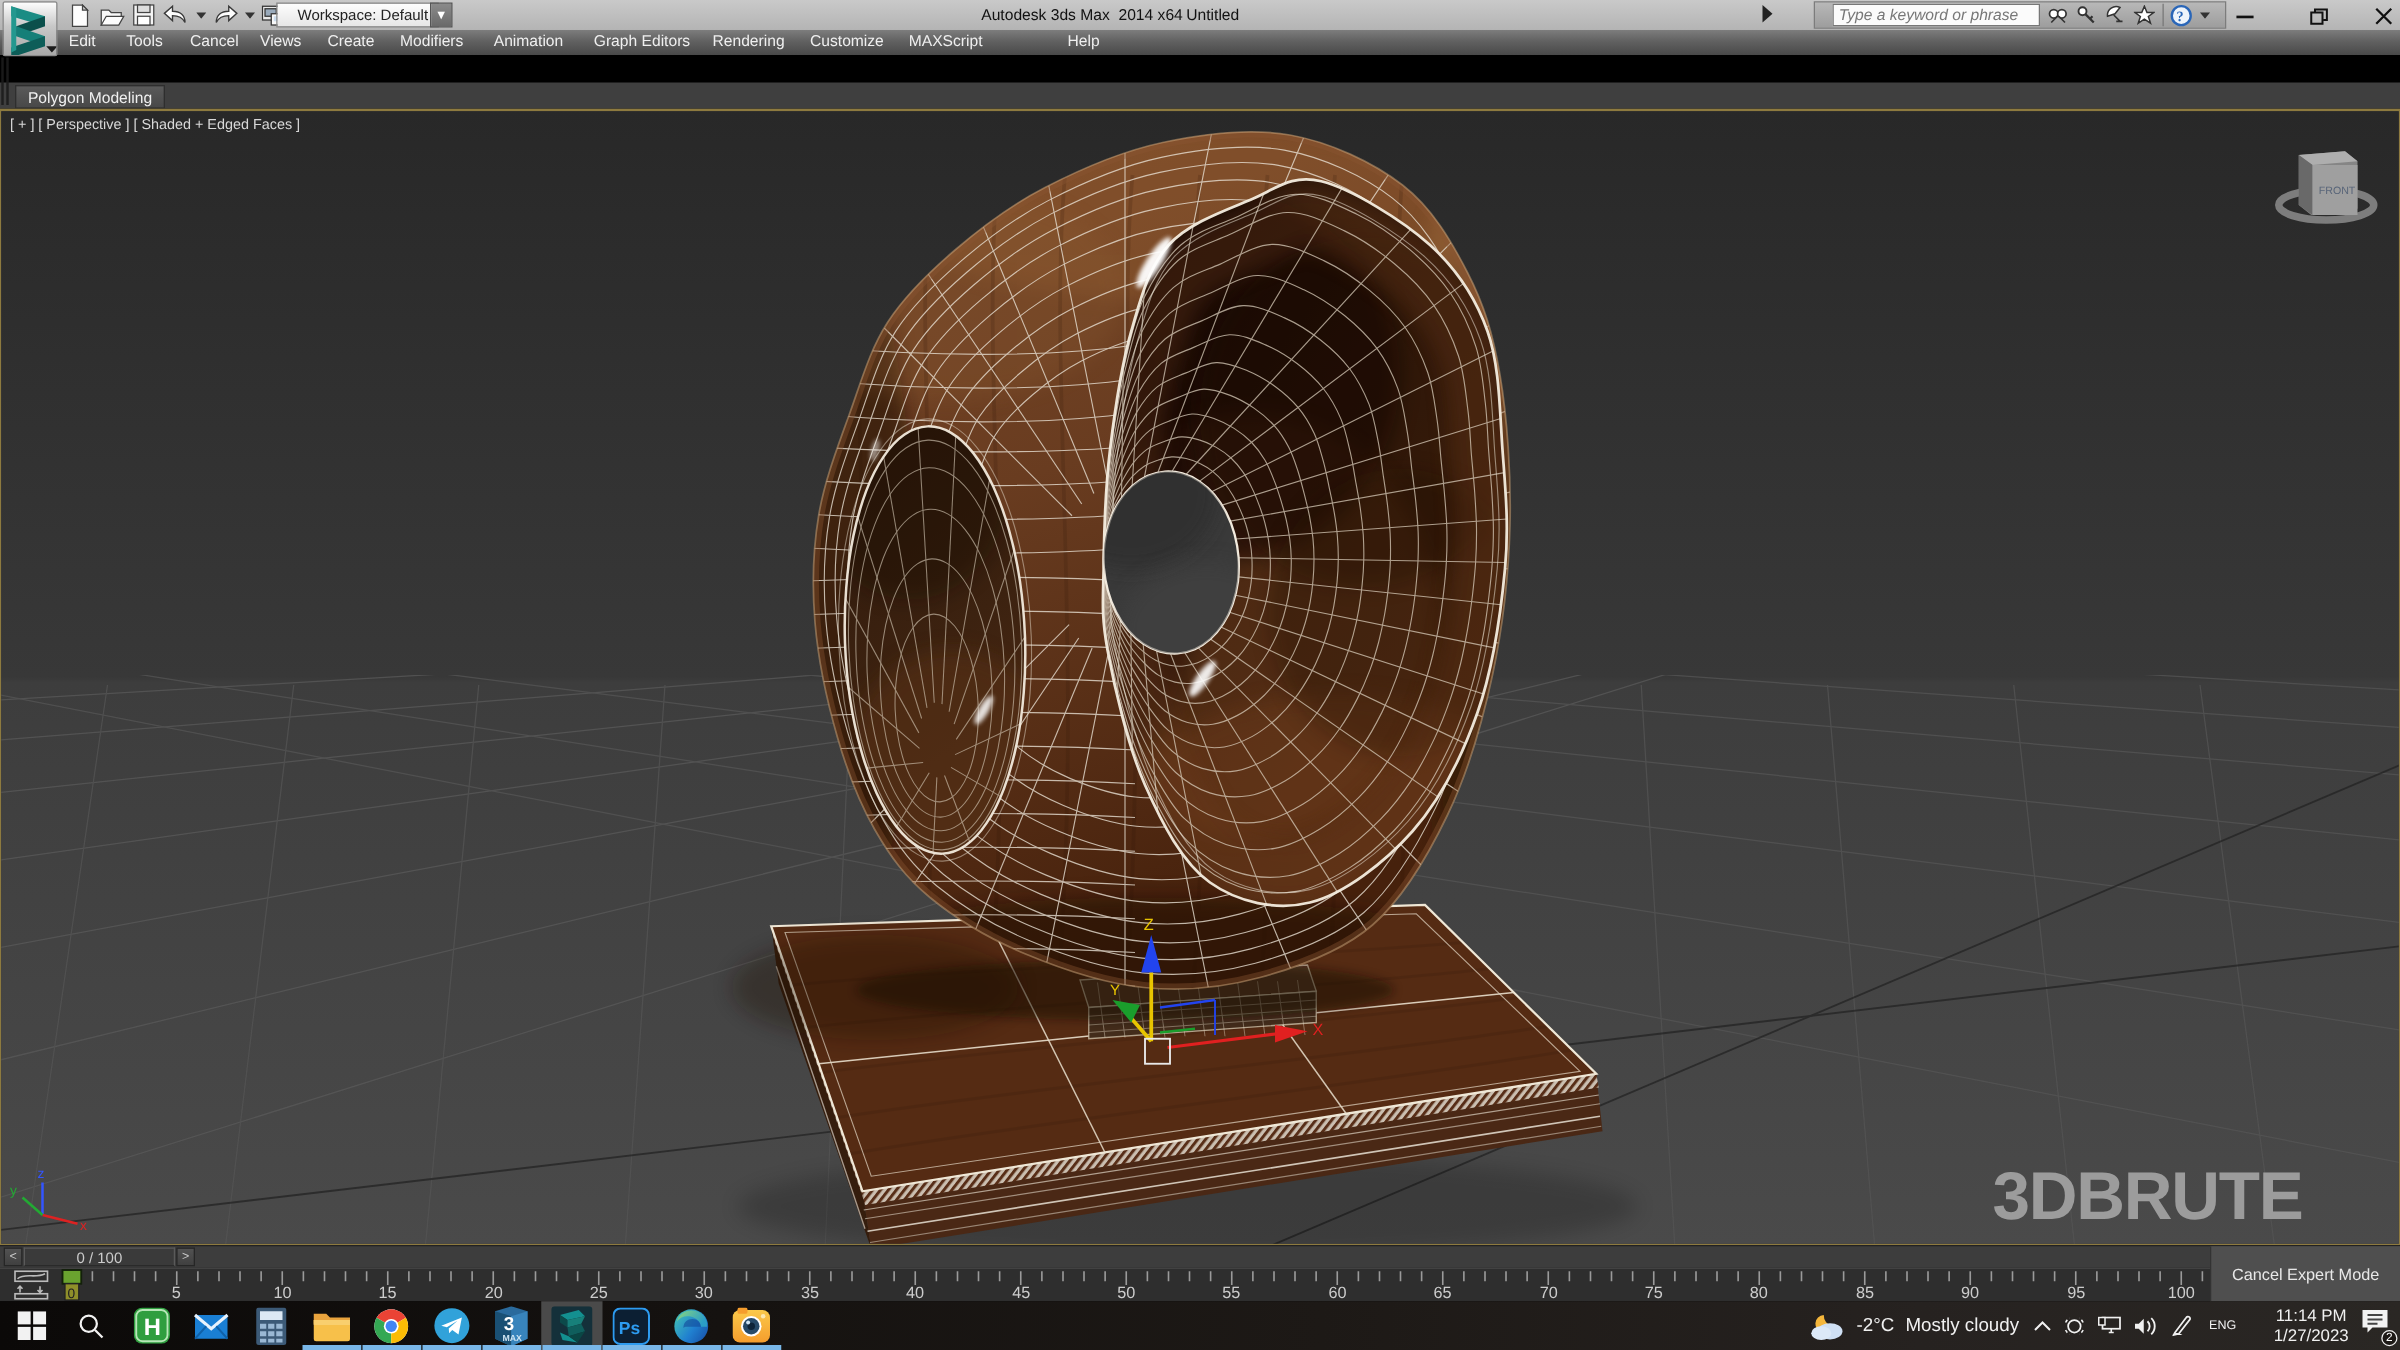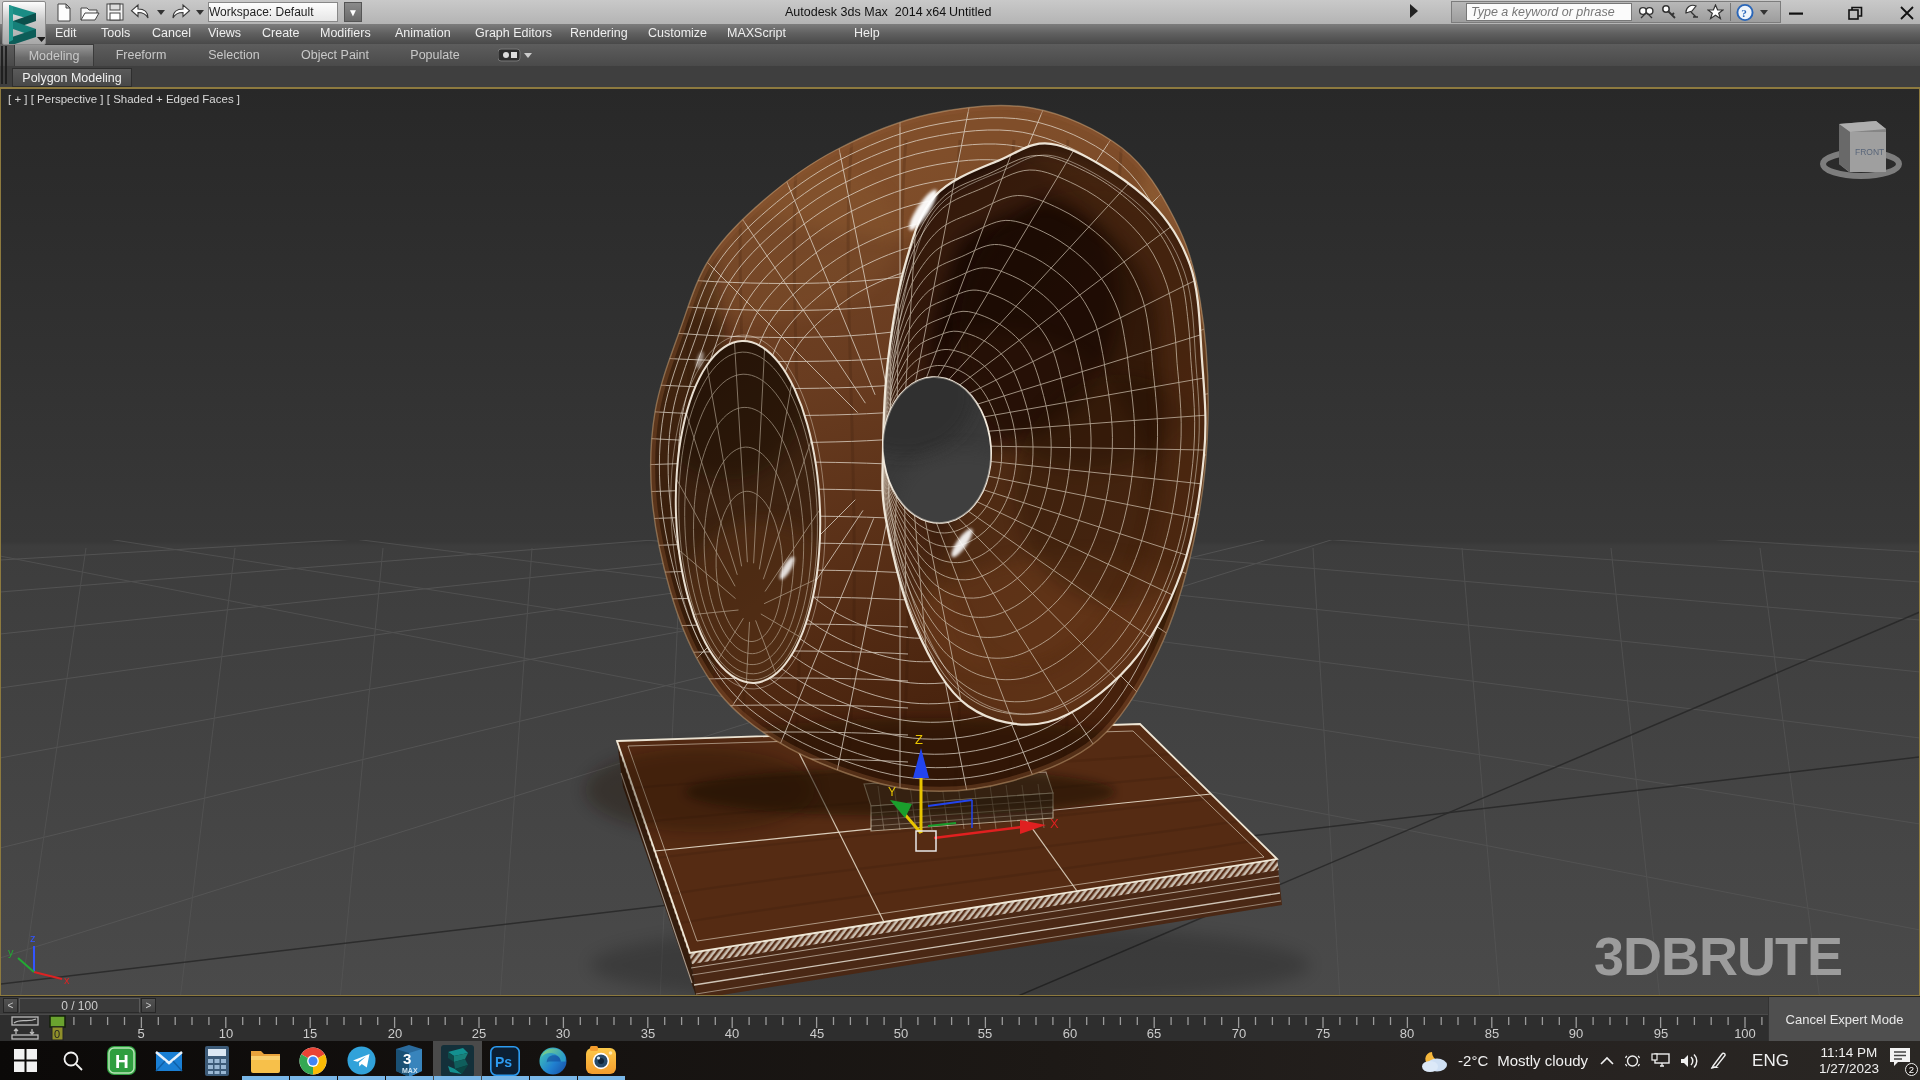--- a/index.html
+++ b/index.html
@@ -2,21 +2,21 @@
 <html><head><meta charset="utf-8"><style>
 *{margin:0;padding:0;box-sizing:border-box}
 html,body{width:1920px;height:1080px;overflow:hidden;font-family:"Liberation Sans",sans-serif;background:#000}
 #stage{position:relative;width:1920px;height:1080px}
 .abs{position:absolute}
 
 #titlebar{left:0;top:0;width:1920px;height:24px;background:linear-gradient(#c9c9c9,#b4b4b4)}
 #appbtn{left:2px;top:1px;width:44px;height:44px;background:linear-gradient(#fdfdfd,#c8c8c8 45%,#a8a8a8);border:1px solid #8a8a8a;border-radius:2px;z-index:5}
 #qat{left:52px;top:0;height:24px;display:flex;align-items:center;gap:4px}
 .qi{width:22px;height:22px;display:flex;align-items:center;justify-content:center}
-#wscombo{left:208px;top:2px;width:130px;white-space:nowrap;overflow:hidden;height:20px;background:linear-gradient(#fdfdfd,#e6e6e6);border:1px solid #888;font-size:12px;color:#222;display:flex;align-items:center;padding-left:0}
+#wscombo{left:221px;top:2px;width:130px;white-space:nowrap;overflow:hidden;height:20px;background:linear-gradient(#fdfdfd,#e6e6e6);border:1px solid #888;font-size:12px;color:#222;display:flex;align-items:center;padding-left:16px}
 #wsdrop{left:344px;top:2px;width:18px;height:20px;background:linear-gradient(#8a8a8a,#6a6a6a);border:1px solid #555;color:#fff;font-size:10px;display:flex;align-items:center;justify-content:center}
 #titletext{left:785px;top:5px;font-size:12.5px;color:#111}
 #untitled{left:949px;top:5px;font-size:12.5px;color:#111}
 #infocenter{left:1451px;top:1px;width:330px;height:22px;background:linear-gradient(#b8b8b8,#9d9d9d);border:1px solid #7c7c7c;display:flex;align-items:center}
 #searchbox{width:166px;height:18px;background:#fbfbfb;border:1px solid #777;margin-left:14px;font-style:italic;color:#777;font-size:12.5px;padding:1px 4px;white-space:nowrap;overflow:hidden}
 .ici{margin-left:5px;width:18px;height:18px;display:flex;align-items:center;justify-content:center}
 .winbtn{top:0;width:46px;height:26px;display:flex;align-items:center;justify-content:center;color:#111}
 
 #menubar{left:0;top:24px;width:1920px;height:20px;background:linear-gradient(#7d7d7d,#616161 45%,#494949)}
 #menubar span{position:absolute;top:2px;color:#efefef;font-size:12.5px}
@@ -54,35 +54,20 @@
       <span style="left:262px">Create</span>
       <span style="left:320px">Modifiers</span>
       <span style="left:395px">Animation</span>
       <span style="left:475px">Graph Editors</span>
       <span style="left:570px">Rendering</span>
       <span style="left:648px">Customize</span>
       <span style="left:727px">MAXScript</span>
       <span style="left:854px">Help</span>
 </div>
 
-<div class="abs" id="ribbon">
- <div class="tab" id="tabModeling">Modeling</div>
- <div class="tab" style="left:105px;width:72px">Freeform</div>
- <div class="tab" style="left:198px;width:72px">Selection</div>
- <div class="tab" style="left:288px;width:94px">Object Paint</div>
- <div class="tab" style="left:399px;width:72px">Populate</div>
- <div class="tab" style="left:487px;width:56px">
-  <svg width="34" height="14">
-          <rect x="0" y="1" width="22" height="12" rx="3" fill="#2e2e2e" stroke="#777"></rect>
-          <circle cx="8" cy="7" r="3" fill="#ddd"></circle>
-          <rect x="13" y="4" width="6" height="6" fill="#ddd"></rect>
-          <path d="M26 5 l8 0 l-4 5 z" fill="#ccc"></path>
-        </svg>
- </div>
-</div>
 <div class="abs" id="polyrow"></div>
 <div class="abs" id="grip"></div>
 <div class="abs" id="polybtn">Polygon Modeling</div>
 
 <div class="abs" id="appbtn">
 <svg width="42" height="42" viewBox="0 0 42 42">
 <polygon points="6,3 33,11 33,19 6,11" fill="#1a8c84"></polygon>
 <polygon points="33,11 10,19 10,27 33,19" fill="#0b4f4b"></polygon>
 <polygon points="10,19 33,27 33,35 10,27" fill="#157f78"></polygon>
 <polygon points="33,27 33,35 6,44 6,36" fill="#0d5d58"></polygon>
@@ -839,19 +824,19 @@
         <rect x="1" y="1" width="5" height="6" fill="#1d1916" stroke="#f0f0f0" stroke-width="1.2"></rect>
       </svg>
 <svg width="20" height="16" viewBox="0 0 20 16" style="margin-left:10px">
         <path d="M1 6 v4 h3 l4 4 V2 L4 6 Z" fill="#f0f0f0"></path>
         <path d="M11 4 a5.5 5.5 0 0 1 0 8 M14 1.5 a9 9 0 0 1 0 13" stroke="#f0f0f0" stroke-width="1.5" fill="none"></path>
       </svg>
 <svg width="18" height="17" viewBox="0 0 18 17" style="margin-left:10px">
         <path d="M3 14 L12 2 C13 0.5 15.5 1.5 15 3.5 L6 15 L2 16 Z" fill="none" stroke="#f0f0f0" stroke-width="1.4"></path>
         <path d="M1 16 C4 13 7 15 9 16 Z" fill="#f0f0f0"></path>
       </svg>
-<span style="font-size:17px;margin-left:24px">ENG</span>
+<span style="font-size:10px;margin-left:12px">ENG</span>
 <div style="margin-left:30px;text-align:center;font-size:13.5px;line-height:16px">11:14 PM<br>1/27/2023</div>
 <div style="position:relative;margin-left:10px;margin-right:6px"><svg width="25" height="23" viewBox="0 0 25 23">
           <path d="M1 1 h20 v14 h-12 l-4 4 v-4 h-4 z" fill="#f2f2f2"></path>
           <path d="M5 5 h12 M5 8.5 h12 M5 12 h8" stroke="#444" stroke-width="1.6"></path>
         </svg><div style="position:absolute;right:-4px;bottom:-2px;width:13px;height:13px;border-radius:50%;background:#1d1916;border:1.5px solid #f0f0f0;color:#fff;font-size:9.5px;display:flex;align-items:center;justify-content:center">2</div></div>
 </div>
 </div>
 </body></html>

